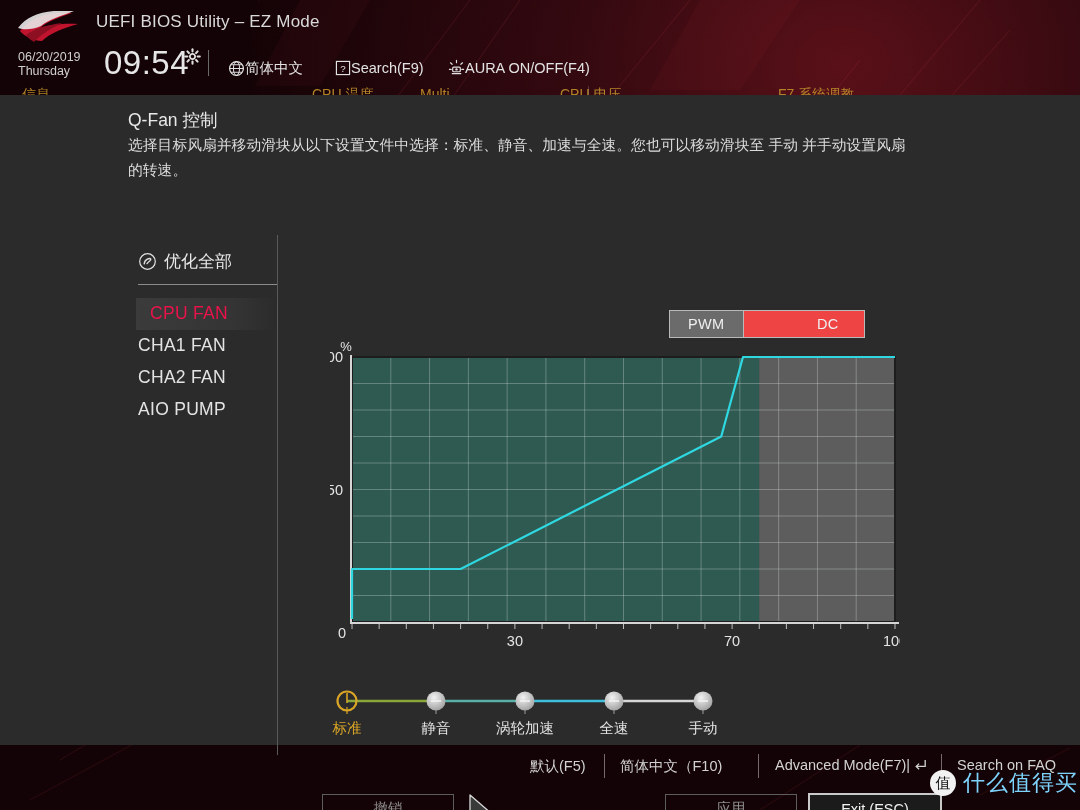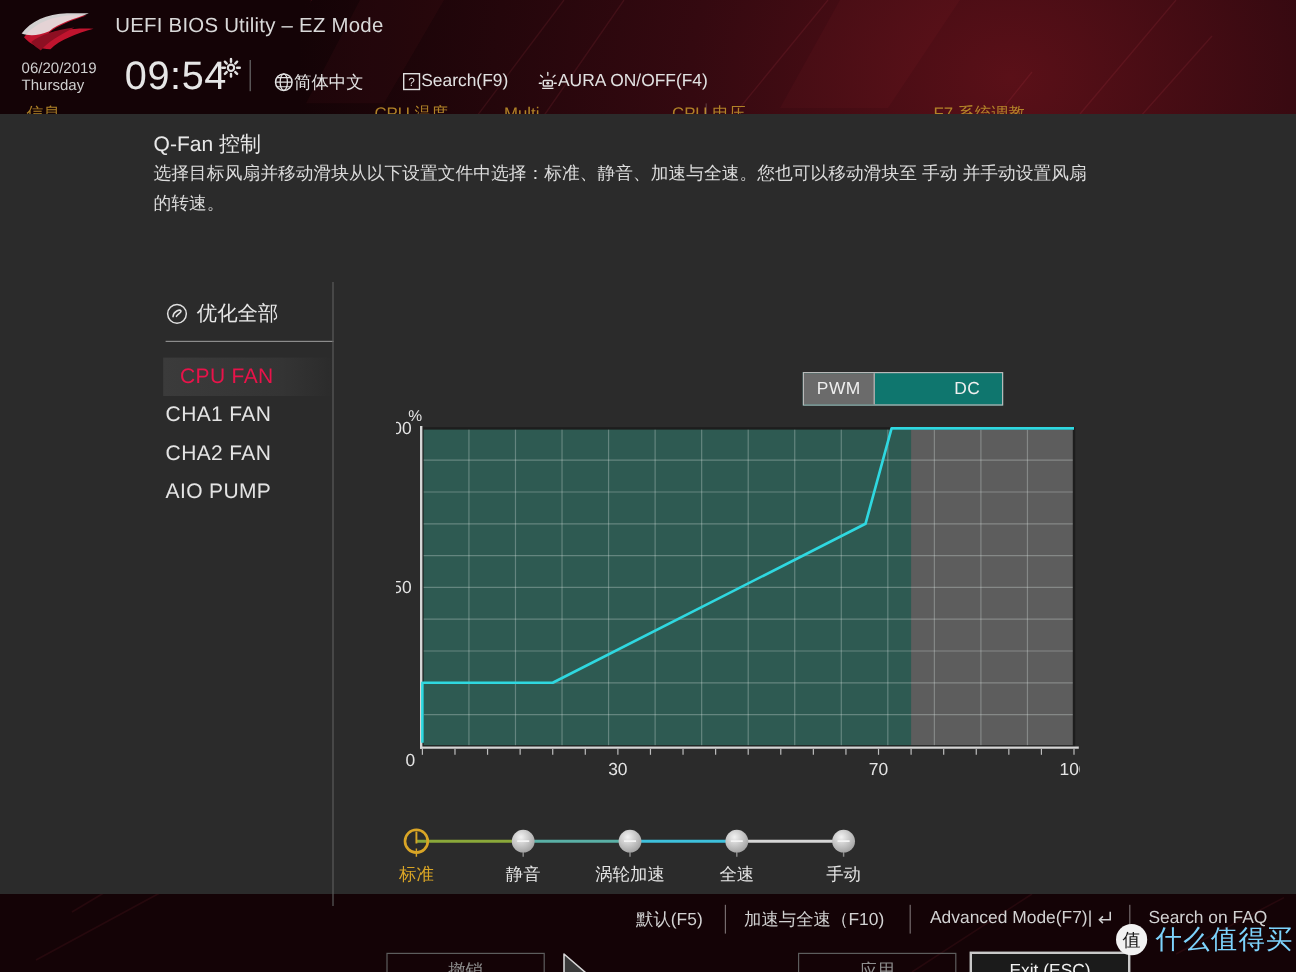--- a/index.html
+++ b/index.html
@@ -78,22 +78,22 @@
   .fan-sep { width: 140px; height: 1px; background: #8c8c8c; margin: 11px 0 13px 0; }
   .fan-item {
     font-size: 17.5px; color: #e3e3e3; letter-spacing: .3px;
     padding: 5px 0 6px 0; cursor: default;
   }
   .fan-item.sel { color: #e8134a; background: linear-gradient(90deg, #3b3b3b 0%, #343434 70%, #2b2b2b 100%); padding-left: 14px; margin-left: -2px; }
   .panel-div { position: absolute; left: 277px; top: 140px; width: 1px; height: 520px; background: #5a5a5a; }
 
   
   .pwmdc {
-    position: absolute; left: 669px; top: 215px; width: 167px; height: 28px;
-    border: 1px solid #b9b9b9; display: flex; background: #0f766e; gap: 48px;
+    position: absolute; left: 669px; top: 215px; width: 196px; height: 28px;
+    border: 1px solid #b9b9b9; display: flex; background: #ef4444; gap: 48px;
   }
   .pwmdc div {
     flex: 1; display: flex; align-items: center; justify-content: center;
     font-size: 14.5px; color: #efefef; letter-spacing: .4px;
   }
   .pwmdc .on { background: #6b6b6b; border-right: 1px solid #b9b9b9; }
 
   
   .chart { position: absolute; left: 330px; top: 242px; width: 570px; height: 310px; }
   .chart svg { display: block; }
@@ -406,21 +406,21 @@
 
   <div class="botbar">
     <div class="bot-div" id="bd1"></div>
     <div class="bot-div" id="bd2"></div>
     <div class="bot-div" id="bd3"></div>
 
     <div class="bot-item" id="bot-default">
       <span>默认(F5)</span>
     </div>
     <div class="bot-item" id="bot-save">
-      <span>加速与全速（F10)</span>
+      <span>简体中文（F10)</span>
     </div>
     <div class="bot-item" id="bot-adv">
       <span>Advanced Mode(F7)|</span>
       <span class="adv-ic">
         <svg viewBox="0 0 16 16" width="15" height="15">
           <path d="M13 2 L13 9 L4 9" fill="none" stroke="#d2d2d2" stroke-width="1.4"></path>
           <path d="M6.5 6 L3.4 9 L6.5 12" fill="none" stroke="#d2d2d2" stroke-width="1.4"></path>
         </svg>
       </span>
     </div>

